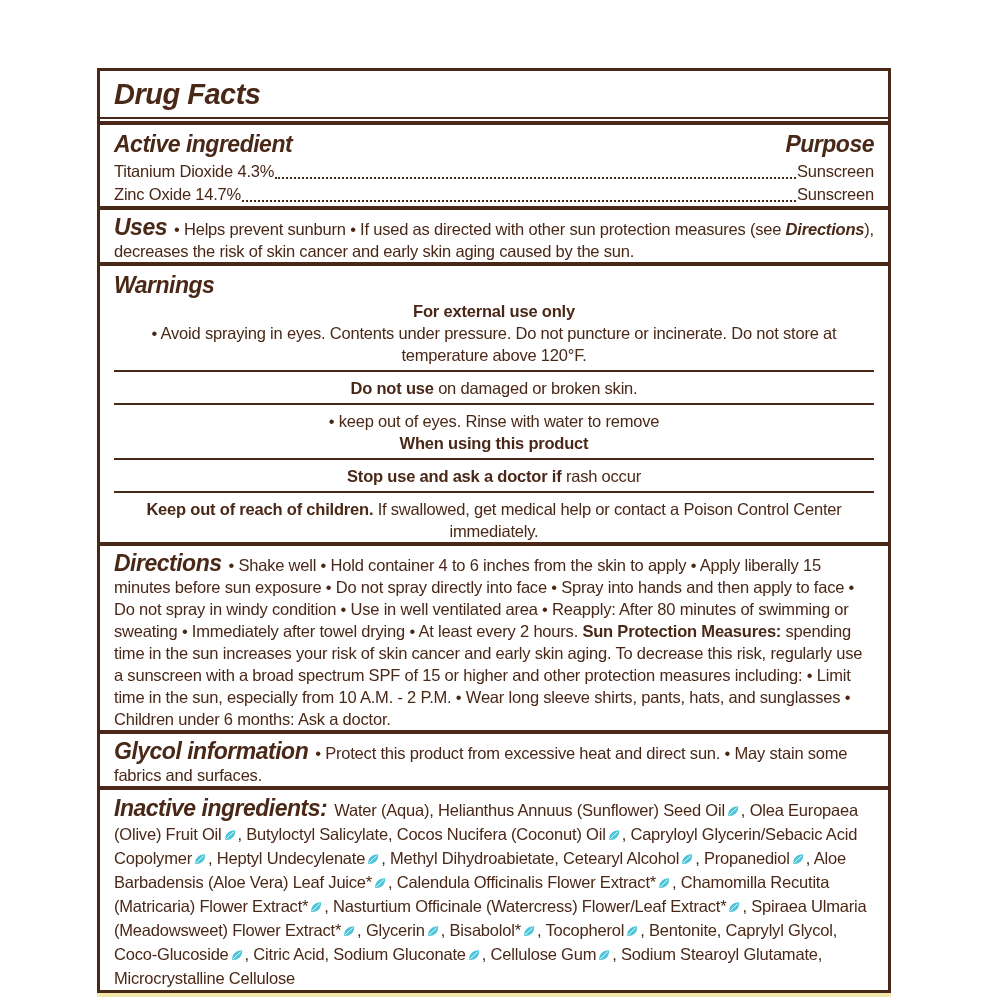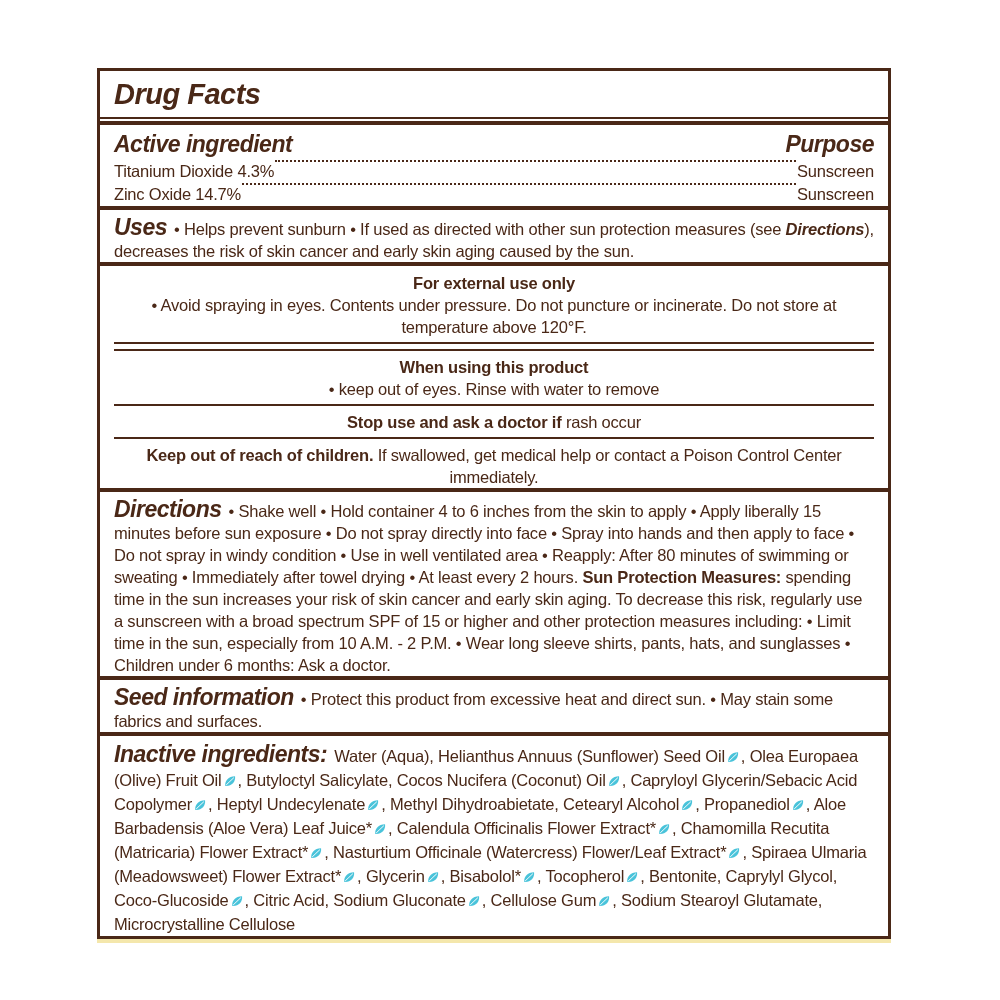--- a/index.html
+++ b/index.html
@@ -33,21 +33,21 @@
     font-size:23px;font-style:italic;font-weight:bold;
     letter-spacing:-0.5px;
   }
   .h2.inline{margin-right:7px;margin-top:20px;}
   .body{
     margin:0;font-size:16.5px;line-height:22px;letter-spacing:-0.2px;
   }
   .body .b{font-weight:bold;}
   .body .i{font-style:italic;}
   .ai-head{display:flex;justify-content:space-between;align-items:baseline;margin-bottom:2px;}
-  .dotrow{display:flex;align-items:flex-start;font-size:16.5px;line-height:23px;letter-spacing:-0.2px;}
+  .dotrow{display:flex;align-items:flex-end;font-size:16.5px;line-height:23px;letter-spacing:-0.2px;}
   .dotrow .dots{flex:1;border-bottom:2px dotted var(--ink);margin:0 1px 4px 1px;min-width:30px;}
   .hairline{border-bottom:2px solid var(--ink);margin:4px 0 5px 0;}
   .wblock{margin:0;text-align:center;}
   .warn-head{display:block;margin-bottom:1px;}
   .leaf-ico{display:inline-block;width:14px;height:14px;vertical-align:-2px;margin:0 1px;}
 </style>
 </head>
 <body>
 
 <div class="panel">
@@ -74,40 +74,42 @@
           <span>Sunscreen</span>
         </div>
       </div>
   </div>
 
   <div class="sec rule">
     <p class="body"><span class="h2 inline">Uses</span><span><span>• Helps prevent sunburn • If used as directed with other sun protection measures (see </span><span class="b i">Directions</span><span>), decreases the risk of skin cancer and early skin aging caused by the sun.</span></span></p>
   </div>
 
   <div class="sec rule">
+    <span class="h2 warn-head">Warnings</span>
     <div>
         <p class="body wblock"><span class="b">For external use only</span></p>
         <p class="body wblock"><span>• Avoid spraying in eyes. Contents under pressure. Do not puncture or incinerate. Do not store at temperature above 120°F.</span></p>
         <div class="hairline"></div>
+        <p class="body wblock"><span class="b">Do not use</span><span> on damaged or broken skin.</span></p>
         <div class="hairline"></div>
+        <p class="body wblock"><span>• keep out of eyes. Rinse with water to remove</span></p>
         <p class="body wblock"><span class="b">When using this product</span></p>
-        <p class="body wblock"><span>• keep out of eyes. Rinse with water to remove</span></p>
         <div class="hairline"></div>
         <p class="body wblock"><span class="b">Stop use and ask a doctor if</span><span> rash occur</span></p>
         <div class="hairline"></div>
         <p class="body wblock"><span class="b">Keep out of reach of children.</span><span> If swallowed, get medical help or contact a Poison Control Center immediately.</span></p>
       </div>
   </div>
 
   <div class="sec rule">
     <p class="body"><span class="h2 inline">Directions</span><span><span>• Shake well • Hold container 4 to 6 inches from the skin to apply • Apply liberally 15 minutes before sun exposure • Do not spray directly into face • Spray into hands and then apply to face • Do not spray in windy condition • Use in well ventilated area • Reapply: After 80 minutes of swimming or sweating • Immediately after towel drying • At least every 2 hours. </span><span class="b">Sun Protection Measures:</span><span> spending time in the sun increases your risk of skin cancer and early skin aging. To decrease this risk, regularly use a sunscreen with a broad spectrum SPF of 15 or higher and other protection measures including: • Limit time in the sun, especially from 10 A.M. - 2 P.M. • Wear long sleeve shirts, pants, hats, and sunglasses • Children under 6 months: Ask a doctor.</span></span></p>
   </div>
 
   <div class="sec rule">
-    <p class="body"><span class="h2 inline">Seed information</span><span><span>• Protect this product from excessive heat and direct sun. • May stain some fabrics and surfaces.</span></span></p>
+    <p class="body"><span class="h2 inline">Glycol information</span><span><span>• Protect this product from excessive heat and direct sun. • May stain some fabrics and surfaces.</span></span></p>
   </div>
 
   <div class="sec rule">
     <p class="body" style="line-height:24px"><span class="h2 inline">Inactive ingredients:</span><span><span>Water (Aqua), Helianthus Annuus (Sunflower) Seed Oil</span><svg viewBox="0 0 16 16" class="leaf-ico">
             <path d="M2.6 13.6 C1.8 7.8 6.2 2.8 13.8 2.6 C14.6 9.2 9.6 14.2 2.6 13.6 Z" fill="var(--leaf)"></path>
             <path d="M3.6 12.6 C6.2 10.2 9.4 6.8 12.4 4.2" stroke="#ffffff" stroke-width="1.1" fill="none"></path>
           </svg><span>, Olea Europaea (Olive) Fruit Oil</span><svg viewBox="0 0 16 16" class="leaf-ico">
             <path d="M2.6 13.6 C1.8 7.8 6.2 2.8 13.8 2.6 C14.6 9.2 9.6 14.2 2.6 13.6 Z" fill="var(--leaf)"></path>
             <path d="M3.6 12.6 C6.2 10.2 9.4 6.8 12.4 4.2" stroke="#ffffff" stroke-width="1.1" fill="none"></path>
           </svg><span>, Butyloctyl Salicylate, Cocos Nucifera (Coconut) Oil</span><svg viewBox="0 0 16 16" class="leaf-ico">

